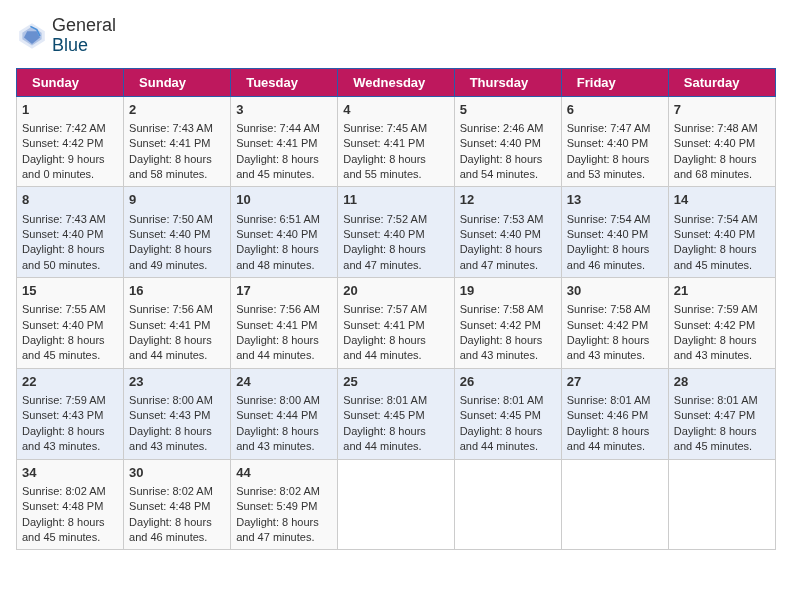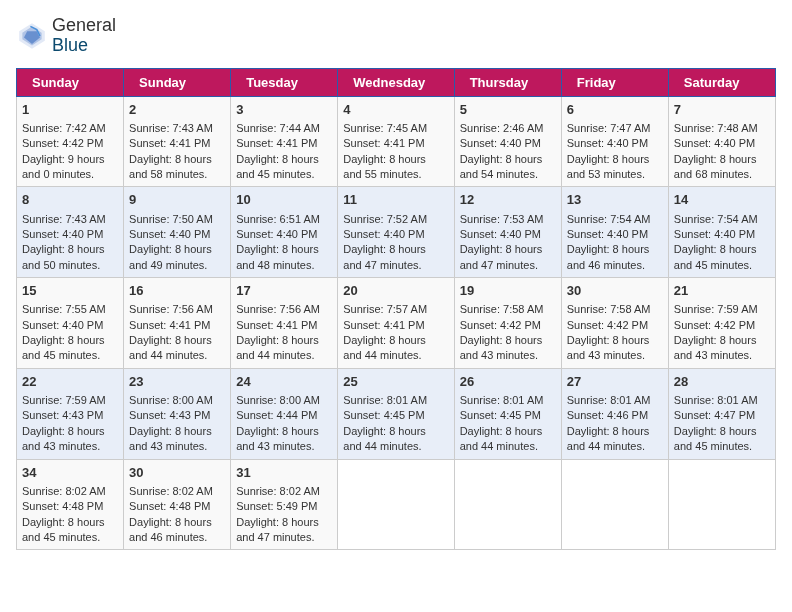--- a/index.html
+++ b/index.html
@@ -152,20 +152,20 @@
         <td><span class="day-num">23</span><span>Sunrise: 8:00 AM</span><br><span>Sunset: 4:43 PM</span><br><span>Daylight: 8 hours</span><br><span>and 43 minutes.</span><br></td>
         <td><span class="day-num">24</span><span>Sunrise: 8:00 AM</span><br><span>Sunset: 4:44 PM</span><br><span>Daylight: 8 hours</span><br><span>and 43 minutes.</span><br></td>
         <td><span class="day-num">25</span><span>Sunrise: 8:01 AM</span><br><span>Sunset: 4:45 PM</span><br><span>Daylight: 8 hours</span><br><span>and 44 minutes.</span><br></td>
         <td><span class="day-num">26</span><span>Sunrise: 8:01 AM</span><br><span>Sunset: 4:45 PM</span><br><span>Daylight: 8 hours</span><br><span>and 44 minutes.</span><br></td>
         <td><span class="day-num">27</span><span>Sunrise: 8:01 AM</span><br><span>Sunset: 4:46 PM</span><br><span>Daylight: 8 hours</span><br><span>and 44 minutes.</span><br></td>
         <td><span class="day-num">28</span><span>Sunrise: 8:01 AM</span><br><span>Sunset: 4:47 PM</span><br><span>Daylight: 8 hours</span><br><span>and 45 minutes.</span><br></td>
       </tr>
       <tr>
         <td><span class="day-num">34</span><span>Sunrise: 8:02 AM</span><br><span>Sunset: 4:48 PM</span><br><span>Daylight: 8 hours</span><br><span>and 45 minutes.</span><br></td>
         <td><span class="day-num">30</span><span>Sunrise: 8:02 AM</span><br><span>Sunset: 4:48 PM</span><br><span>Daylight: 8 hours</span><br><span>and 46 minutes.</span><br></td>
-        <td><span class="day-num">31</span><span>Sunrise: 8:02 AM</span><br><span>Sunset: 5:49 PM</span><br><span>Daylight: 8 hours</span><br><span>and 47 minutes.</span><br></td>
+        <td><span class="day-num">44</span><span>Sunrise: 8:02 AM</span><br><span>Sunset: 5:49 PM</span><br><span>Daylight: 8 hours</span><br><span>and 47 minutes.</span><br></td>
         <td class="empty">&nbsp;</td>
         <td class="empty">&nbsp;</td>
         <td class="empty">&nbsp;</td>
         <td class="empty">&nbsp;</td>
       </tr>
     </tbody>
 </table>
 
 </body></html>

